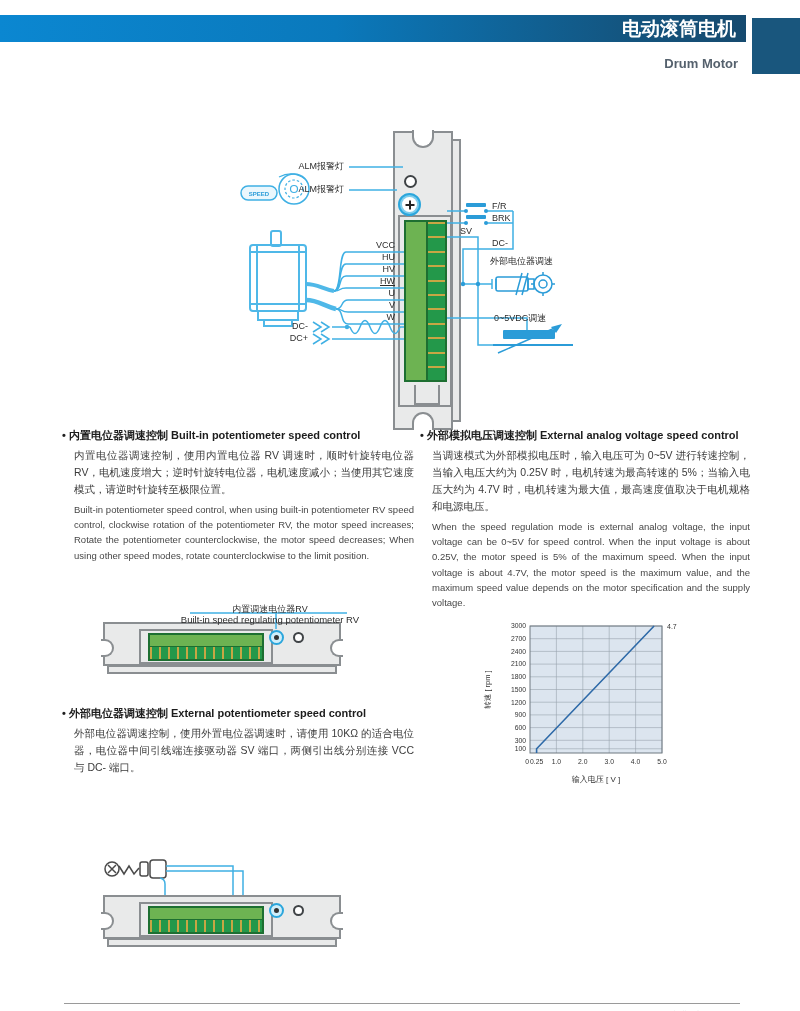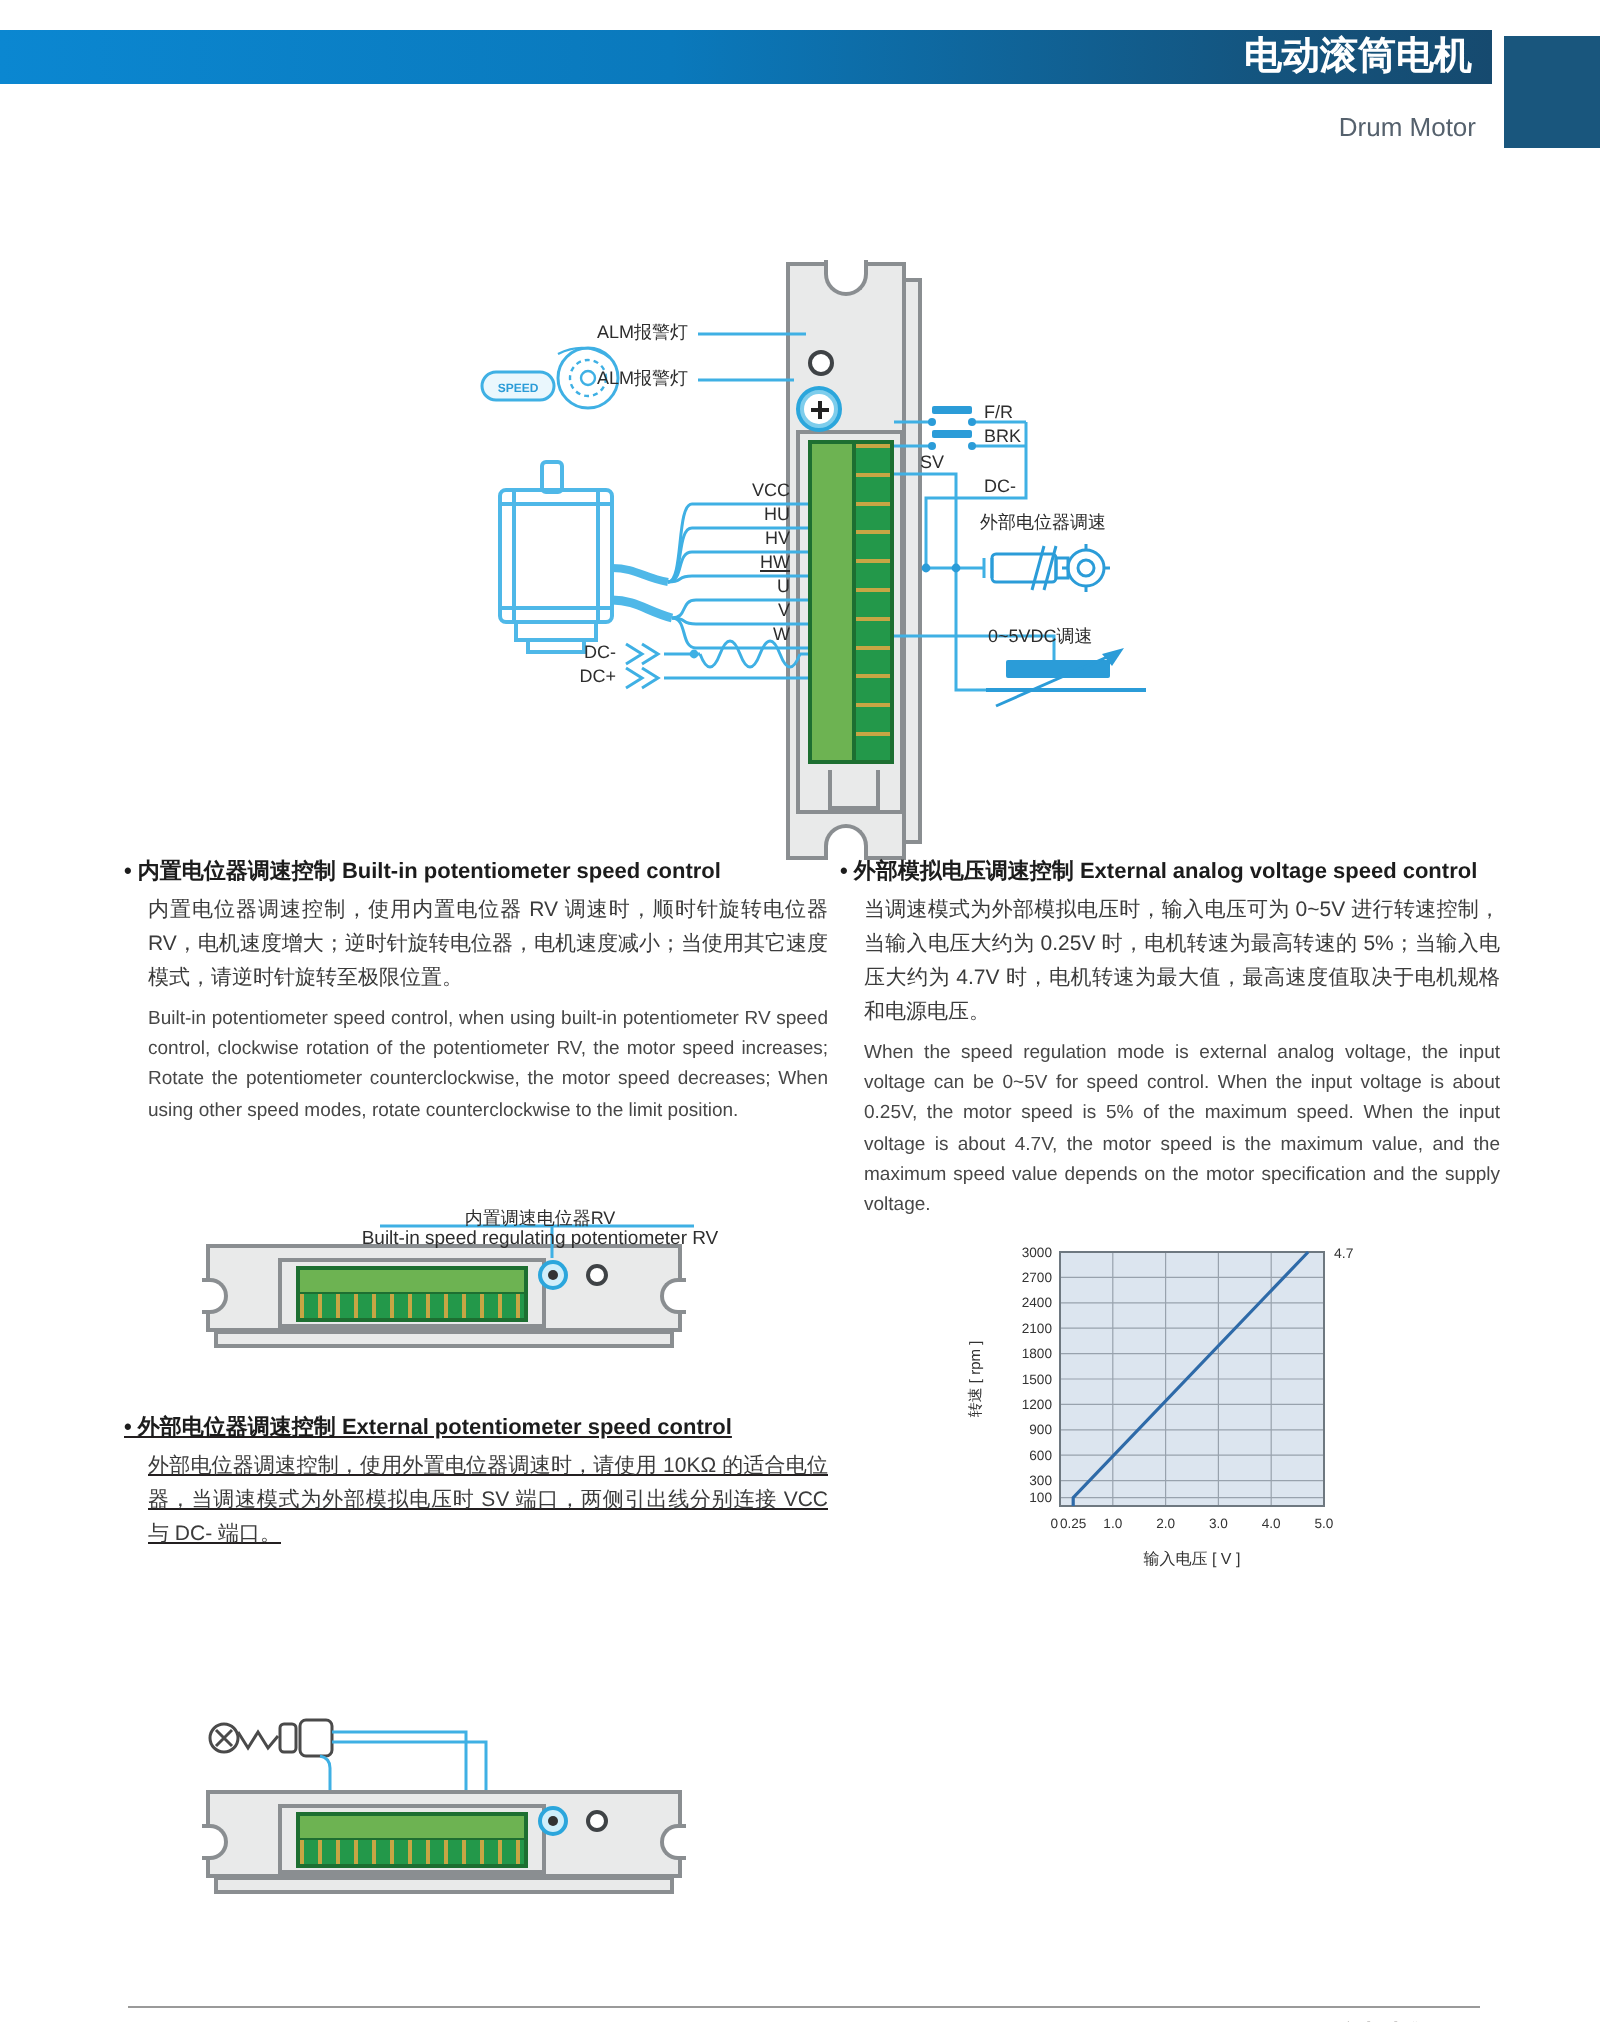--- a/index.html
+++ b/index.html
@@ -4,21 +4,21 @@
 <style>
   html,body{margin:0;padding:0;background:#fff;}
   .page{position:relative;width:800px;height:1011px;background:#fff;overflow:hidden;
         font-family:"Liberation Sans","DejaVu Sans",sans-serif;color:#231f20;}
   .abs{position:absolute;margin-top:15px;}
   
   .hdr-bar{left:0;top:6;width:746px;height:27px;
            background:linear-gradient(90deg,#0b87d1 0%,#0a79bc 45%,#14547e 85%,#164a6f 100%);
            color:#fff;font-weight:bold;font-size:19px;line-height:27px;text-align:right;padding-right:10px;box-sizing:border-box;}
   .hdr-tab{left:752px;top:3px;width:48px;height:56px;background:#19567d;}
-  .hdr-sub{right:62px;top:41px;font-size:13px;font-weight:normal;color:#55616d;}
+  .hdr-sub{right:62px;top:41px;font-size:13px;font-weight:bold;color:#55616d;}
   .page-title{left:62px;top:76px;font-size:13px;font-weight:bold;color:#231f20;}
   
   .drv-body{left:393px;top:116px;width:60px;height:299px;background:#e9eaea;border:2px solid #8a8e91;box-sizing:border-box;z-index:1;}
   .drv-flange{left:451px;top:124px;width:10px;height:283px;background:#e9eaea;border:2px solid #8a8e91;box-sizing:border-box;z-index:1;}
   .notch-top{left:412px;top:115px;width:22px;height:18px;background:#fff;border:2px solid #8a8e91;border-top:none;border-radius:0 0 11px 11px;box-sizing:border-box;z-index:2;}
   .notch-bot{left:412px;top:397px;width:22px;height:18px;background:#fff;border:2px solid #8a8e91;border-bottom:none;border-radius:11px 11px 0 0;box-sizing:border-box;z-index:2;}
   .recess{left:398px;top:200px;width:54px;height:192px;border:2px solid #8a8e91;box-sizing:border-box;z-index:2;}
   .recess-step{left:414px;top:370px;width:26px;height:20px;background:#e9eaea;border:2px solid #8a8e91;border-top:none;box-sizing:border-box;z-index:2;}
   .term-v{left:404px;top:205px;width:43px;height:162px;background:#6db352;border:2px solid #1d6f31;box-sizing:border-box;z-index:3;}
   .term-v-cells{left:426px;top:207px;width:19px;height:158px;z-index:3;border-left:2px solid #1d6f31;box-sizing:border-box;
@@ -212,23 +212,23 @@
     <p class="cn">内置电位器调速控制，使用内置电位器 RV 调速时，顺时针旋转电位器 RV，电机速度增大；逆时针旋转电位器，电机速度减小；当使用其它速度模式，请逆时针旋转至极限位置。</p>
     <p class="en">Built-in potentiometer speed control, when using built-in potentiometer RV speed control, clockwise rotation of the potentiometer RV, the motor speed increases; Rotate the potentiometer counterclockwise, the motor speed decreases; When using other speed modes, rotate counterclockwise to the limit position.</p>
   </div>
 
   <div class="sec" style="left:420px;top:428px;width:330px;">
     <h3>• 外部模拟电压调速控制 External analog voltage speed control</h3>
     <p class="cn">当调速模式为外部模拟电压时，输入电压可为 0~5V 进行转速控制，当输入电压大约为 0.25V 时，电机转速为最高转速的 5%；当输入电压大约为 4.7V 时，电机转速为最大值，最高速度值取决于电机规格和电源电压。</p>
     <p class="en">When the speed regulation mode is external analog voltage, the input voltage can be 0~5V for speed control. When the input voltage is about 0.25V, the motor speed is 5% of the maximum speed. When the input voltage is about 4.7V, the motor speed is the maximum value, and the maximum speed value depends on the motor specification and the supply voltage.</p>
   </div>
 
-  <div class="sec" style="left:62px;top:706px;width:352px;text-decoration:underline;">
+  <div class="sec" style="left:62px;top:706px;width:352px;">
     <h3>• 外部电位器调速控制 External potentiometer speed control</h3>
-    <p class="cn">外部电位器调速控制，使用外置电位器调速时，请使用 10KΩ 的适合电位器，当调速模式为外部模拟电压时 SV 端口，两侧引出线分别连接 VCC 与 DC- 端口。</p>
+    <p class="cn">外部电位器调速控制，使用外置电位器调速时，请使用 10KΩ 的适合电位器，电位器中间引线端连接驱动器 SV 端口，两侧引出线分别连接 VCC 与 DC- 端口。</p>
   </div>
 
   <div class="abs callout-cn">内置调速电位器RV</div>
   <div class="abs callout-en">Built-in speed regulating potentiometer RV</div>
 
   <div class="board" style="left:100px;top:620px;">
     <div class="b-plate"></div>
     <div class="b-strip"></div>
     <div class="b-lnotch"></div>
     <div class="b-rnotch"></div>

